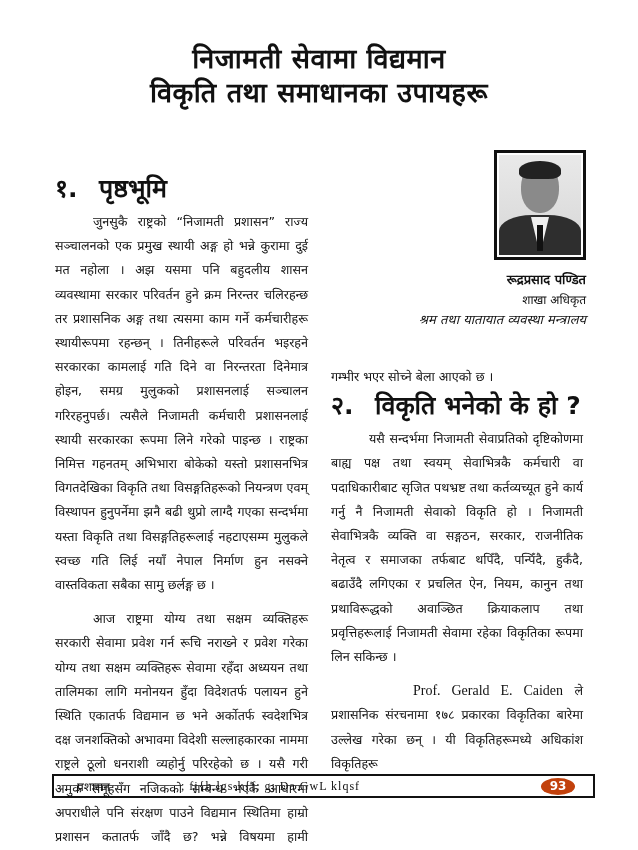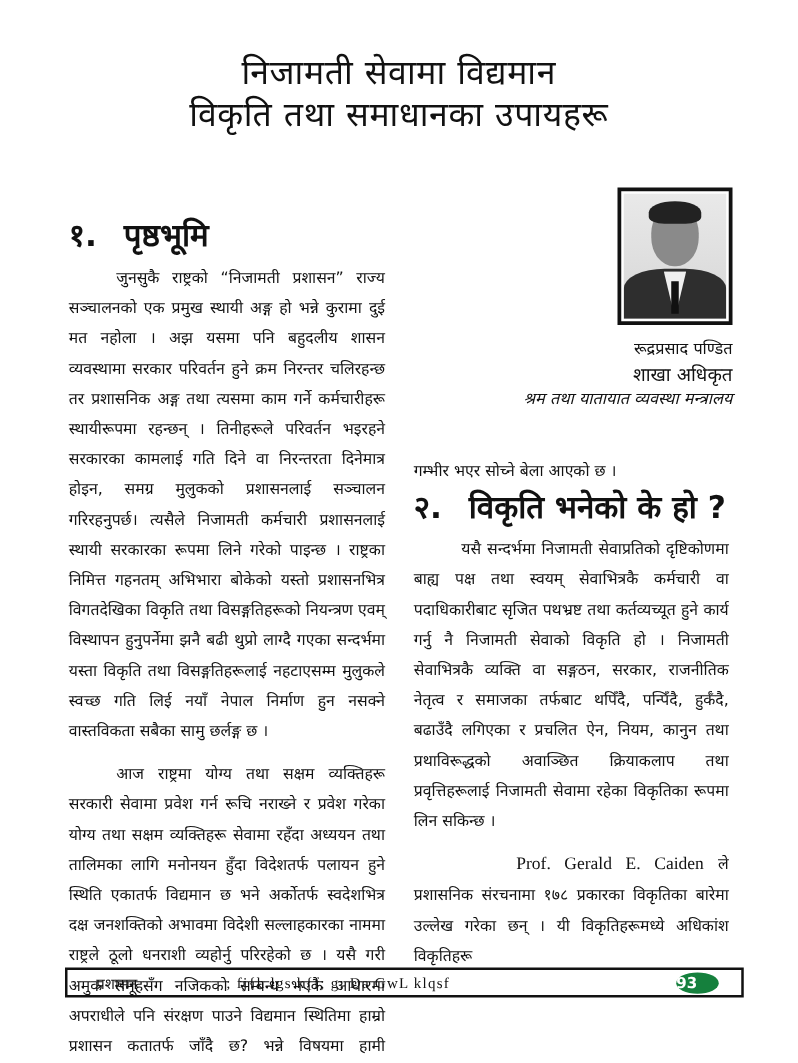--- a/index.html
+++ b/index.html
@@ -1,19 +1,19 @@
 <!DOCTYPE html>
 <html><head>
 <meta charset="utf-8">
 <style>
   html, body { margin: 0; padding: 0; background: #ffffff; }
   body { width: 638px; height: 850px; position: relative; overflow: hidden;
          font-family: "DejaVu Sans", "Liberation Sans", sans-serif; color: #111; }
   .title { position: absolute; left: 0; width: 638px; top: 42px; text-align: center;
-           font-weight: normal; font-size: 27px; line-height: 34px; letter-spacing: 0.5px; }
+           font-weight: bold; font-size: 27px; line-height: 34px; letter-spacing: 0.5px; }
   .col { position: absolute; font-size: 12.6px; line-height: 24.2px; text-align: justify; }
   .col-left { left: 55px; top: 176px; width: 253px; }
   .col-right { left: 331px; top: 340px; width: 252px; }
   .col p { margin: 0 0 10px 0; text-indent: 38px; }
   .col p.noindent { text-indent: 0; }
   .section-heading { font-weight: bold; font-size: 25px; line-height: 26px; margin: 0 0 8px 0; }
   .section-heading .num { display: inline-block; width: 44px; }
   .author { position: absolute; left: 370px; top: 150px; width: 216px; text-align: right; }
   .photo { display: inline-block; width: 82px; height: 100px; border: 3px solid #111; padding: 2px;
            background: #fff; }
@@ -21,29 +21,29 @@
            position: relative; overflow: hidden; }
   .photo-head { position: absolute; left: 22px; top: 10px; width: 38px; height: 48px; border-radius: 45% 45% 48% 48%;
            background: #8a8a8a; }
   .photo-hair { position: absolute; left: 20px; top: 6px; width: 42px; height: 18px; border-radius: 50% 50% 30% 30%;
            background: #222; }
   .photo-body { position: absolute; left: 0; bottom: 0; width: 82px; height: 40px; background: #2e2e2e;
            border-radius: 40% 40% 0 0; }
   .photo-shirt { position: absolute; left: 32px; bottom: 8px; width: 18px; height: 30px; background: #efefef;
            clip-path: polygon(0 0, 100% 0, 60% 100%, 40% 100%); }
   .photo-tie { position: absolute; left: 38px; bottom: 4px; width: 6px; height: 26px; background: #111; }
-  .author-name { font-weight: normal; font-size: 13px; margin-top: 10px; line-height: 20px; }
-  .author-role { font-size: 15px; line-height: 20px; }
+  .author-name { font-weight: bold; font-size: 13px; margin-top: 10px; line-height: 20px; }
+  .author-role { font-size: 12px; line-height: 20px; }
   .author-org { font-size: 13px; line-height: 20px; font-style: italic; }
   .footer { position: absolute; left: 52px; top: 774px; width: 539px; height: 20px; border: 2px solid #111;
            display: flex; align-items: center; font-size: 12px; box-sizing: content-box; }
   .footer-brand { font-weight: normal; width: 104px; padding-left: 23px; }
   .footer-text { flex: 1; font-family: Liberation Serif, serif; letter-spacing: 1px; }
-  .footer-page { width: 34px; height: 17px; margin-right: 18px; border-radius: 50%; background: #15803d; color: #fff;
-           font-weight: bold; text-align: left; line-height: 17px; font-size: 12px; }
+  .footer-page { width: 34px; height: 17px; margin-right: 18px; border-radius: 50%; background: #c2410c; color: #fff;
+           font-weight: bold; text-align: center; line-height: 17px; font-size: 12px; }
   .latin { font-family: "Liberation Serif", serif; font-size: 14px; margin-left: 44px; }
 </style>
 </head>
 <body>
 
 <div class="title">
   <div>निजामती सेवामा विद्यमान</div>
   <div>विकृति तथा समाधानका उपायहरू</div>
 </div>
 

